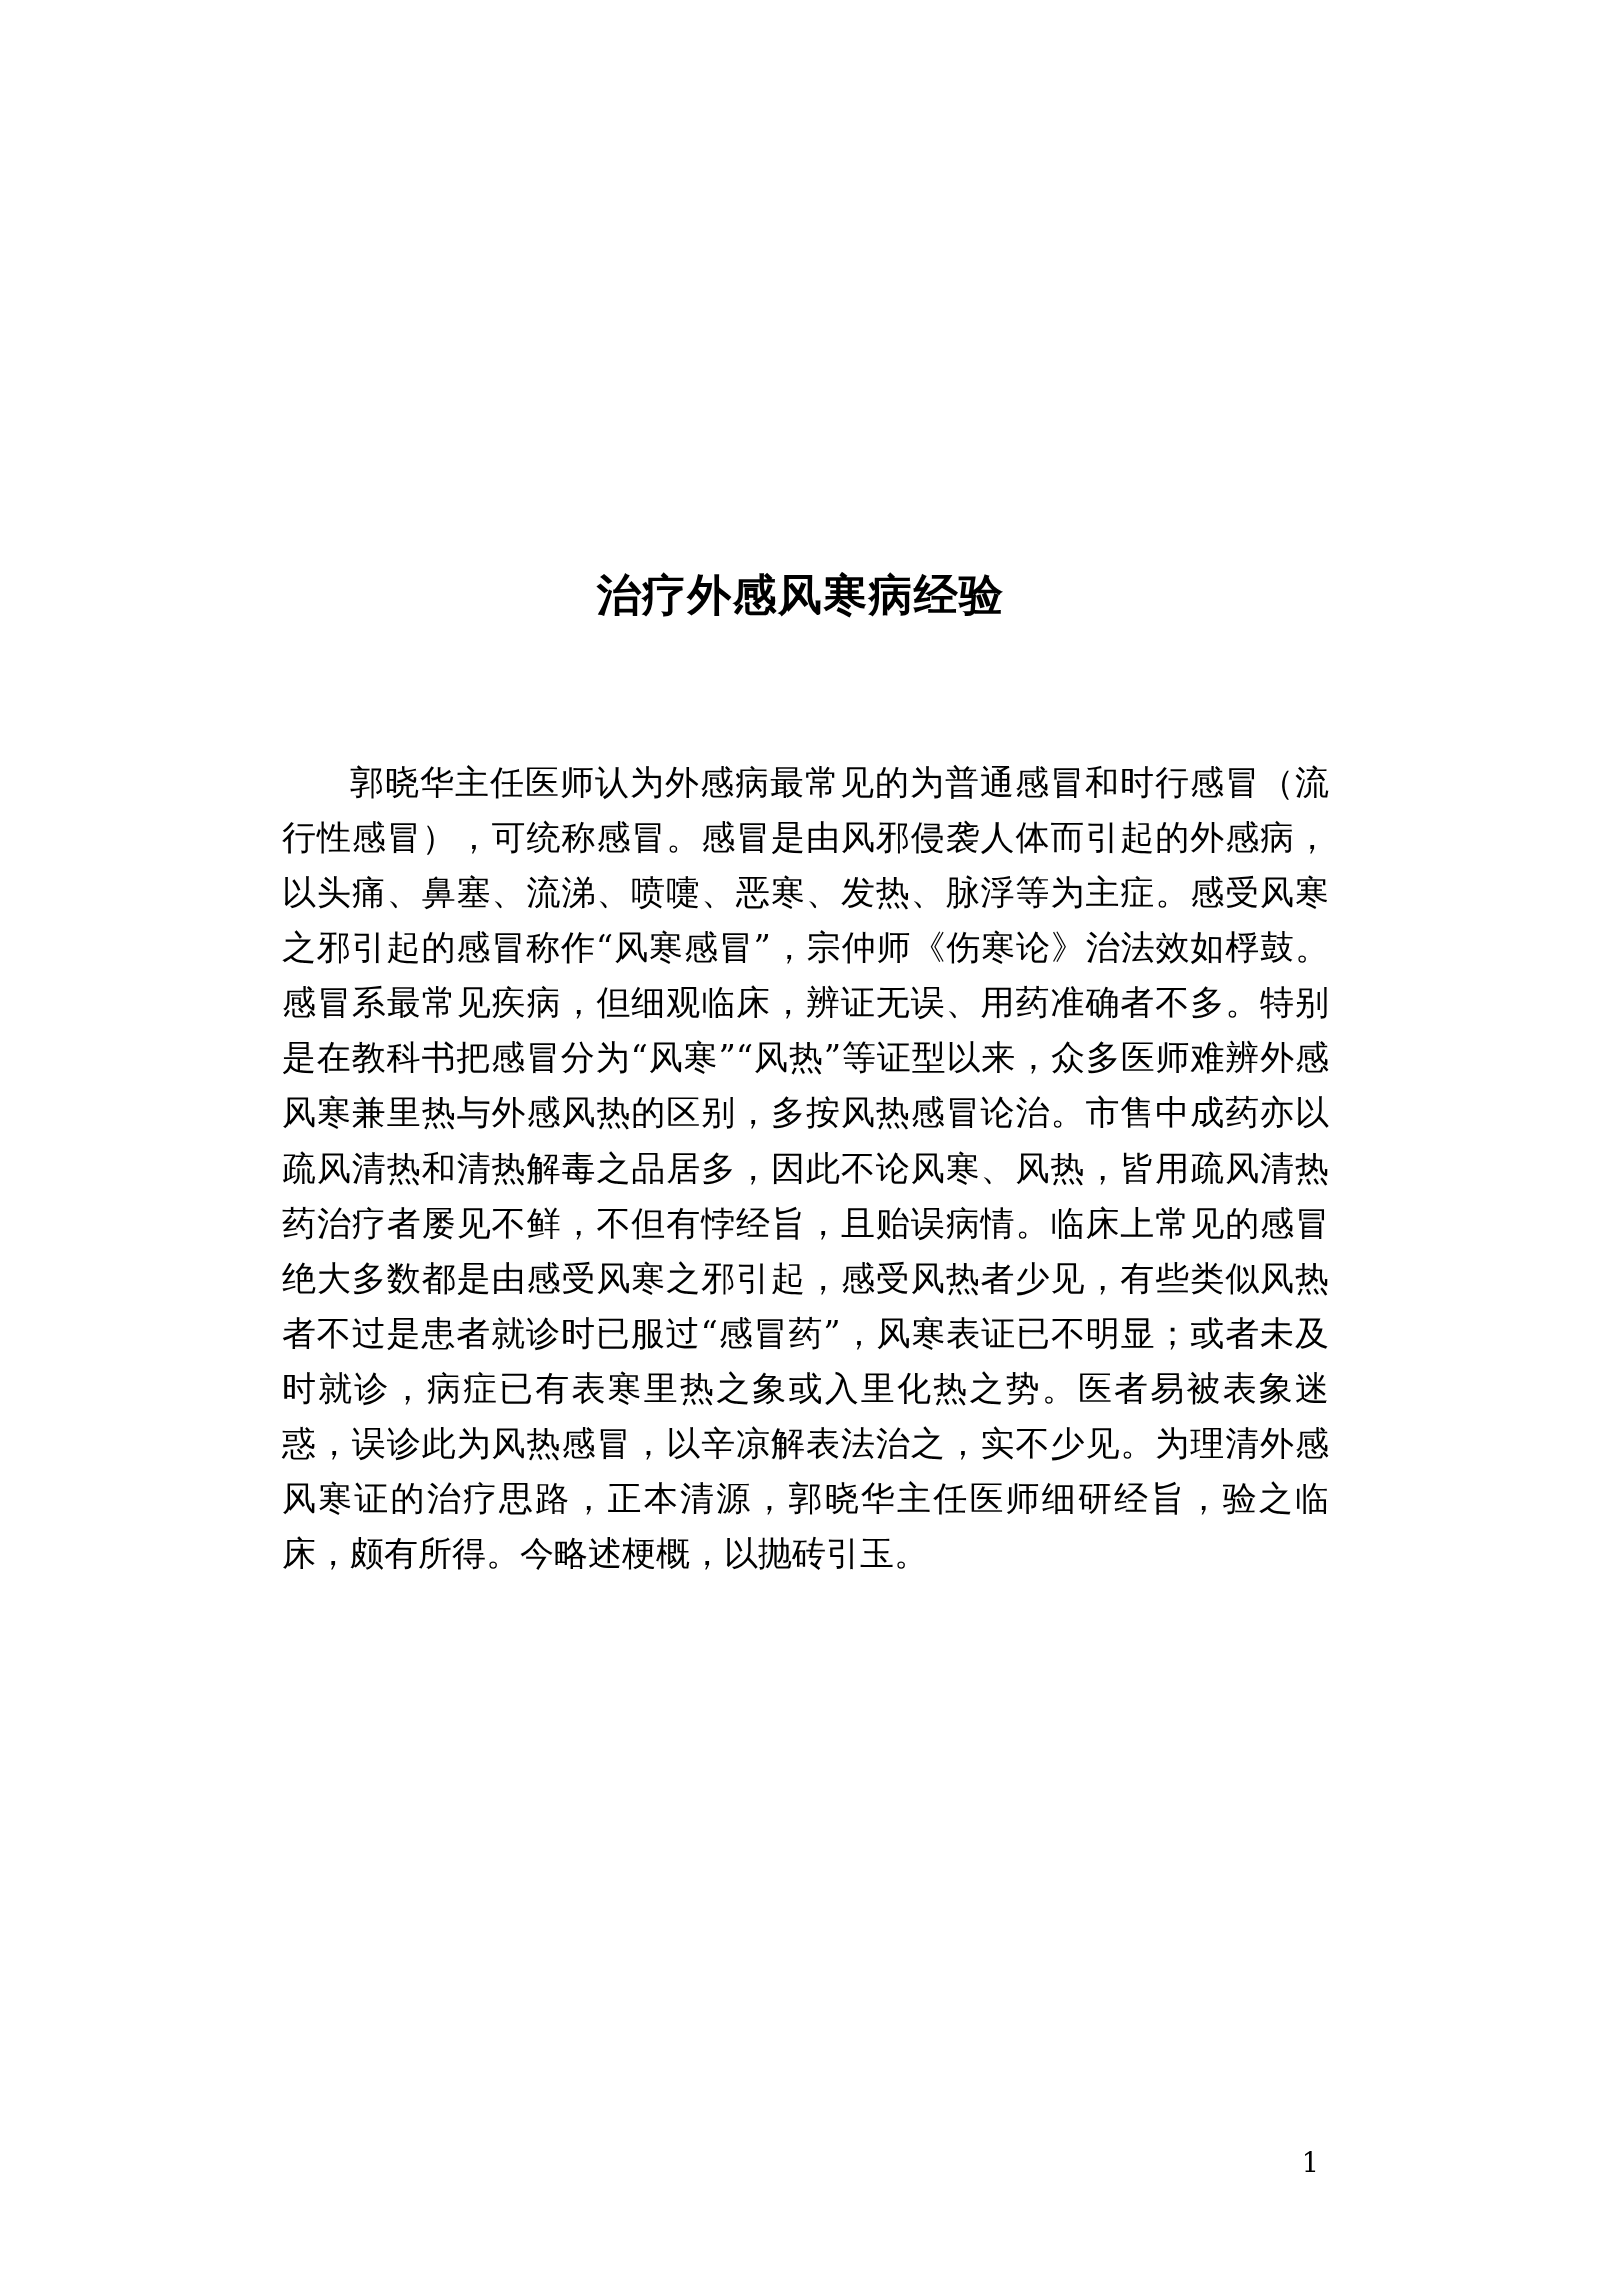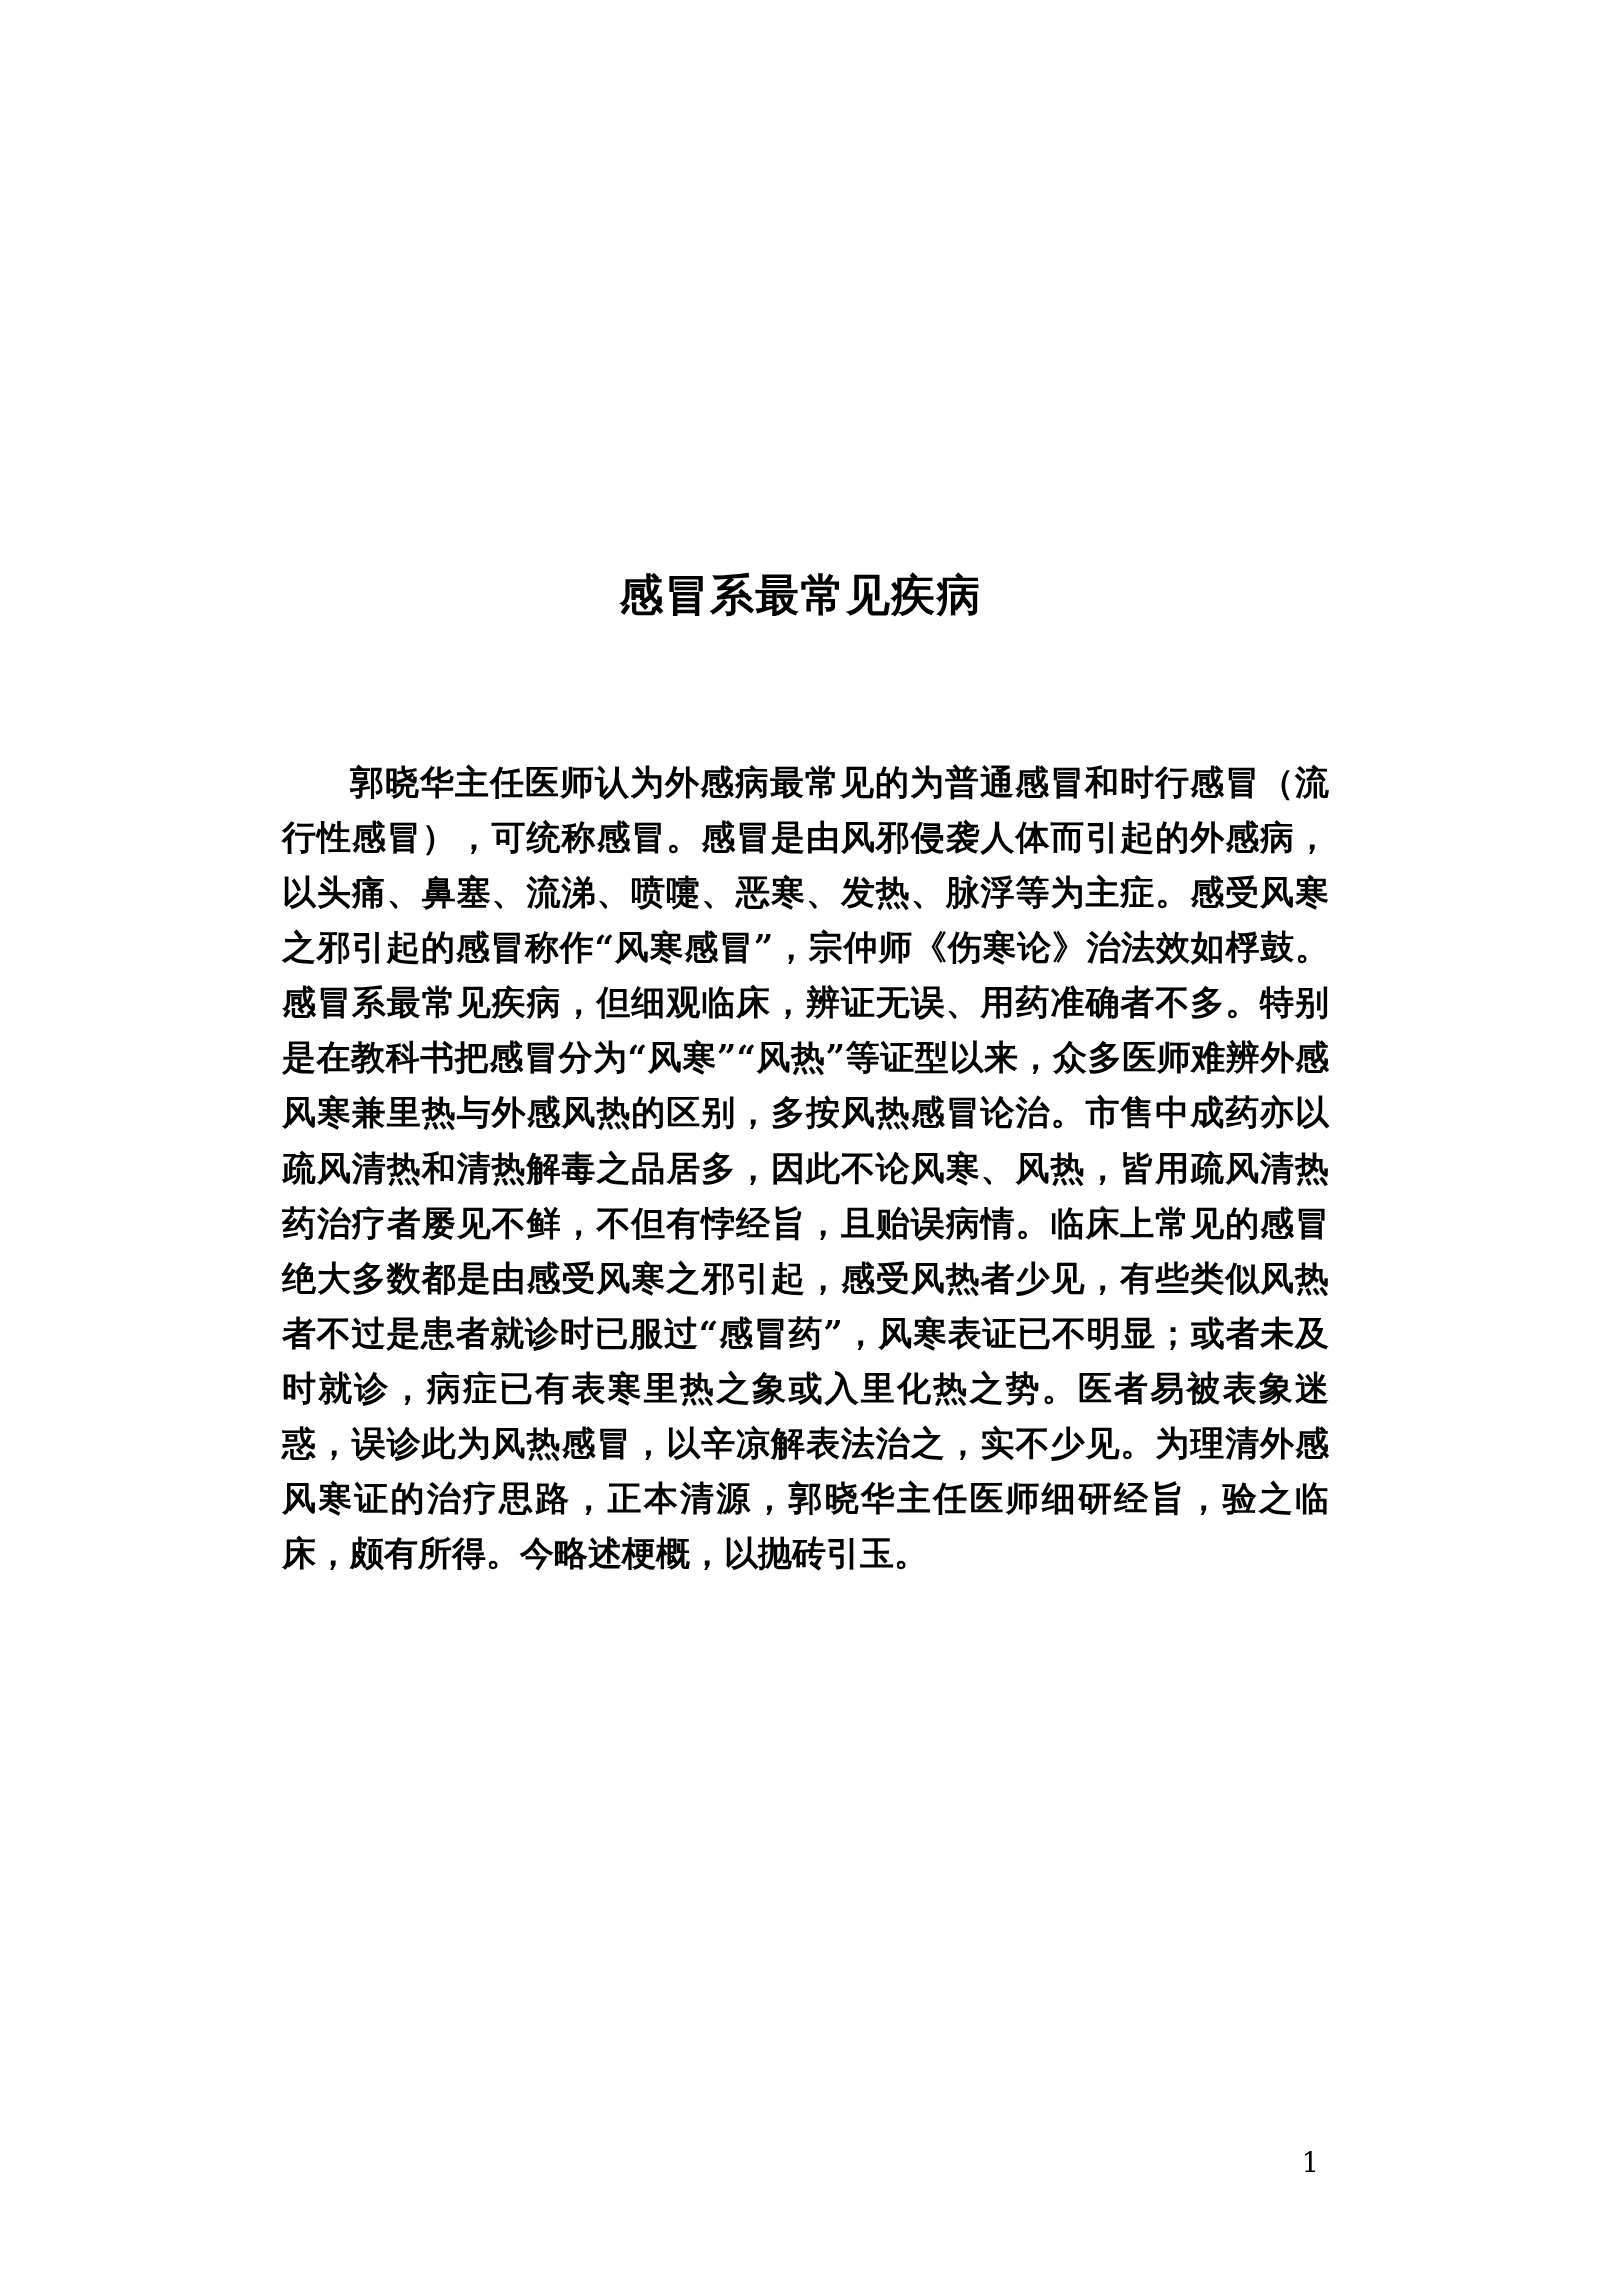--- a/index.html
+++ b/index.html
@@ -37,37 +37,36 @@
   }
   .para {
     font-size: 34px;
     line-height: 1.62;
     color: #000000;
     text-align: justify;
     text-justify: inter-ideograph;
     text-indent: 2em;
     margin: 0;
     font-family: "DejaVu Serif", "Liberation Serif", serif;
-    font-weight: bold;
   }
   .page-number {
     position: absolute;
     right: 282px;
     bottom: 117px;
     font-size: 27px;
     color: #000000;
     font-family: "DejaVu Serif", "Liberation Serif", serif;
   }
 </style>
 </head>
 <body>
 
 <div class="page">
 
-  <h1 class="doc-title">感冒系最常见疾病</h1>
+  <h1 class="doc-title">治疗外感风寒病经验</h1>
 
   <div class="body-block">
     <p class="para">郭晓华主任医师认为外感病最常见的为普通感冒和时行感冒（流行性感冒），可统称感冒。感冒是由风邪侵袭人体而引起的外感病，以头痛、鼻塞、流涕、喷嚏、恶寒、发热、脉浮等为主症。感受风寒之邪引起的感冒称作“风寒感冒”，宗仲师《伤寒论》治法效如桴鼓。感冒系最常见疾病，但细观临床，辨证无误、用药准确者不多。特别是在教科书把感冒分为“风寒”“风热”等证型以来，众多医师难辨外感风寒兼里热与外感风热的区别，多按风热感冒论治。市售中成药亦以疏风清热和清热解毒之品居多，因此不论风寒、风热，皆用疏风清热药治疗者屡见不鲜，不但有悖经旨，且贻误病情。临床上常见的感冒绝大多数都是由感受风寒之邪引起，感受风热者少见，有些类似风热者不过是患者就诊时已服过“感冒药”，风寒表证已不明显；或者未及时就诊，病症已有表寒里热之象或入里化热之势。医者易被表象迷惑，误诊此为风热感冒，以辛凉解表法治之，实不少见。为理清外感风寒证的治疗思路，正本清源，郭晓华主任医师细研经旨，验之临床，颇有所得。今略述梗概，以抛砖引玉。</p>
   </div>
 
   <div class="page-number">1</div>
 
 </div>
 
 

